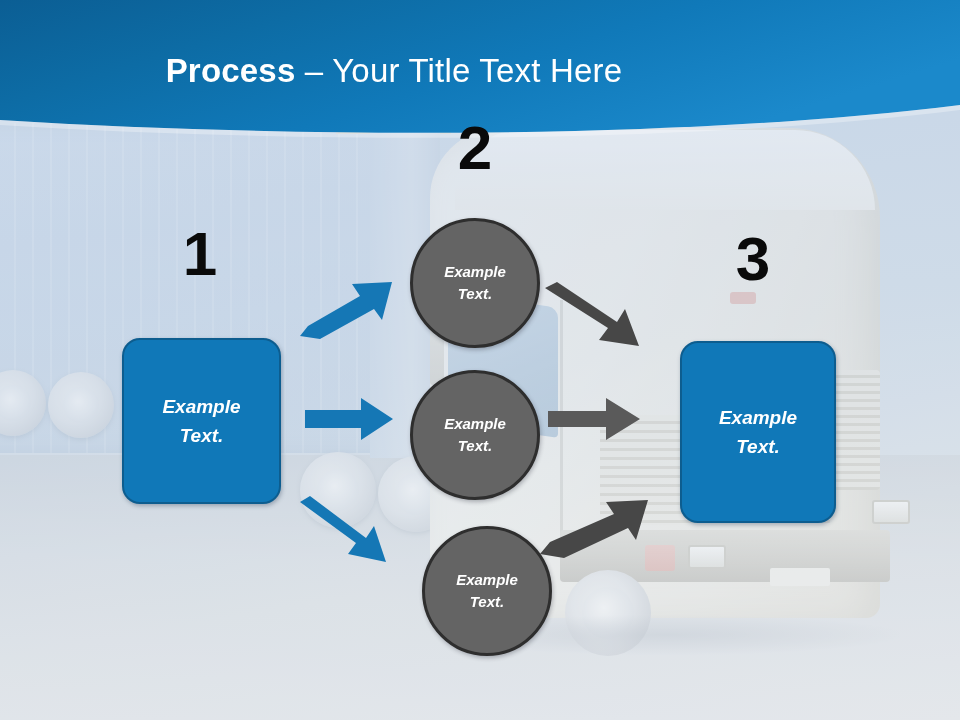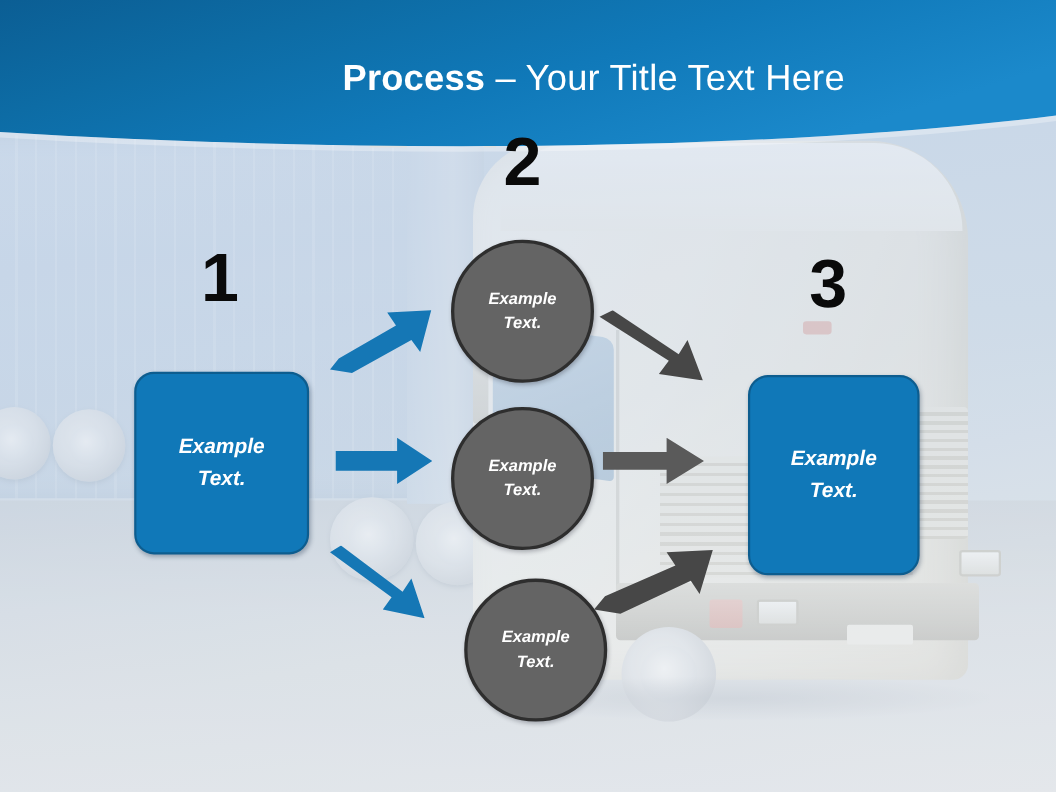--- a/index.html
+++ b/index.html
@@ -178,21 +178,21 @@
   .header-band {
     position: absolute;
     left: 0; top: 0; width: 960px; height: 150px;
     overflow: hidden;
   }
   .header-band svg { display: block; }
   .title {
     position: absolute;
     left: 0; top: 52px;
     width: 768px;
-    text-align: right;
+    text-align: center;
     color: #ffffff;
     font-size: 33px;
     letter-spacing: 0.2px;
     white-space: nowrap;
     padding-left: 20px;
     box-sizing: border-box;
   }
   .title .strong { font-weight: bold; }
   .title .rest { font-weight: normal; }
 

